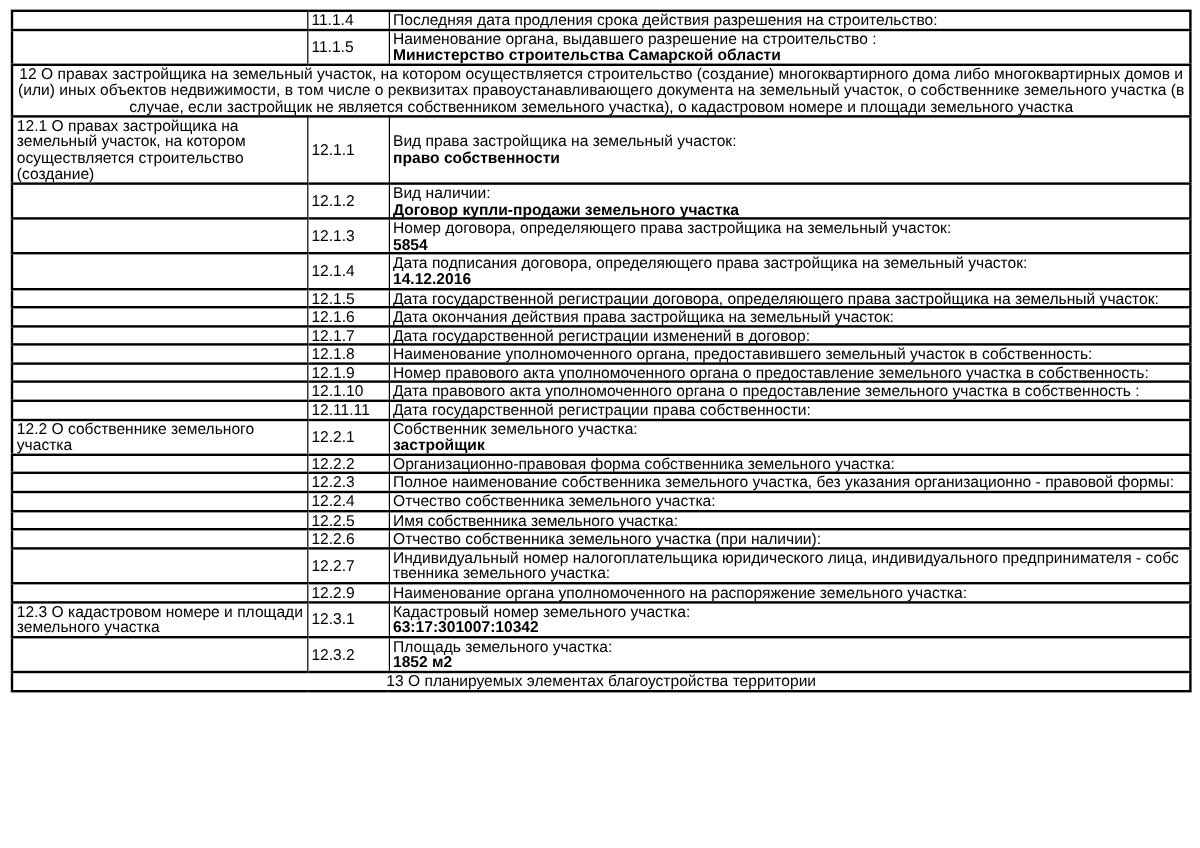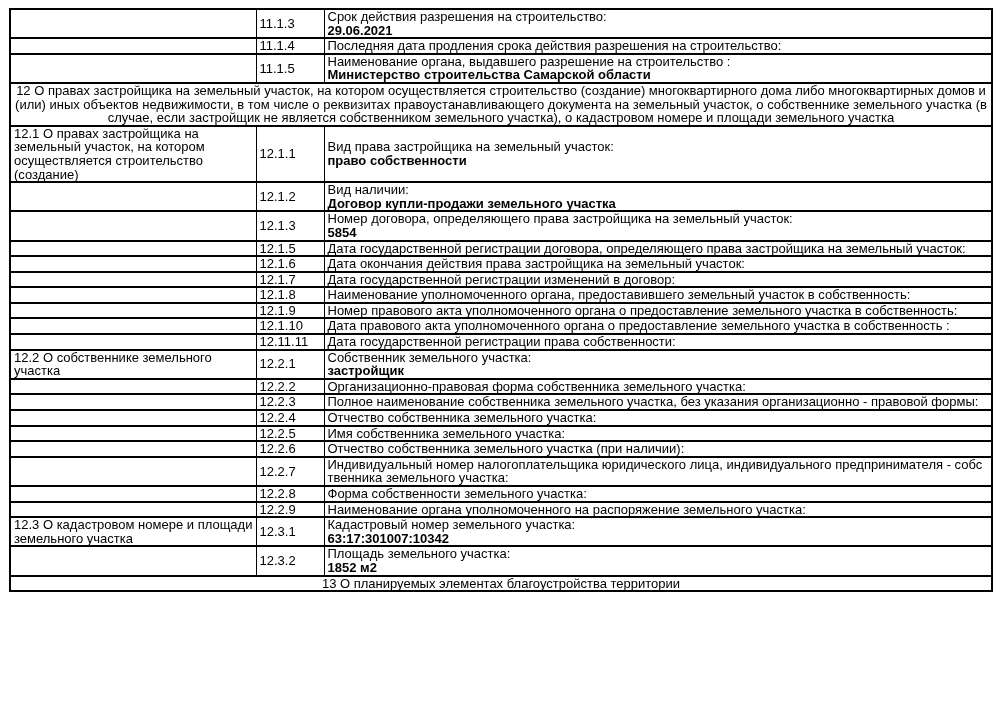--- a/index.html
+++ b/index.html
@@ -54,28 +54,20 @@
 <div class="page">
   <table class="decl">
     <colgroup>
       <col style="width:246px">
       <col style="width:68px">
       <col style="width:668px">
     </colgroup>
     <tbody>
         <tr>
           <td class="group-cell"></td>
-          <td class="num-cell">11.1.3</td>
-          <td class="desc-cell">
-            <div class="label">Срок действия разрешения на строительство:</div>
-            <div class="value">29.06.2021</div>
-          </td>
-        </tr>
-        <tr>
-          <td class="group-cell"></td>
           <td class="num-cell">11.1.4</td>
           <td class="desc-cell">
             <div class="label">Последняя дата продления срока действия разрешения на строительство:</div>
           </td>
         </tr>
         <tr>
           <td class="group-cell"></td>
           <td class="num-cell">11.1.5</td>
           <td class="desc-cell">
             <div class="label">Наименование органа, выдавшего разрешение на строительство :</div>
@@ -104,20 +96,28 @@
         <tr>
           <td class="group-cell"></td>
           <td class="num-cell">12.1.3</td>
           <td class="desc-cell">
             <div class="label">Номер договора, определяющего права застройщика на земельный участок:</div>
             <div class="value">5854</div>
           </td>
         </tr>
         <tr>
           <td class="group-cell"></td>
+          <td class="num-cell">12.1.4</td>
+          <td class="desc-cell">
+            <div class="label">Дата подписания договора, определяющего права застройщика на земельный участок:</div>
+            <div class="value">14.12.2016</div>
+          </td>
+        </tr>
+        <tr>
+          <td class="group-cell"></td>
           <td class="num-cell">12.1.5</td>
           <td class="desc-cell">
             <div class="label">Дата государственной регистрации договора, определяющего права застройщика на земельный участок:</div>
           </td>
         </tr>
         <tr>
           <td class="group-cell"></td>
           <td class="num-cell">12.1.6</td>
           <td class="desc-cell">
             <div class="label">Дата окончания действия права застройщика на земельный участок:</div>
@@ -199,27 +199,20 @@
           <td class="num-cell">12.2.6</td>
           <td class="desc-cell">
             <div class="label">Отчество собственника земельного участка (при наличии):</div>
           </td>
         </tr>
         <tr>
           <td class="group-cell"></td>
           <td class="num-cell">12.2.7</td>
           <td class="desc-cell">
             <div class="label">Индивидуальный номер налогоплательщика юридического лица, индивидуального предпринимателя - собственника земельного участка:</div>
-          </td>
-        </tr>
-        <tr>
-          <td class="group-cell"></td>
-          <td class="num-cell">12.2.8</td>
-          <td class="desc-cell">
-            <div class="label">Форма собственности земельного участка:</div>
           </td>
         </tr>
         <tr>
           <td class="group-cell"></td>
           <td class="num-cell">12.2.9</td>
           <td class="desc-cell">
             <div class="label">Наименование органа уполномоченного на распоряжение земельного участка:</div>
           </td>
         </tr>
         <tr>

